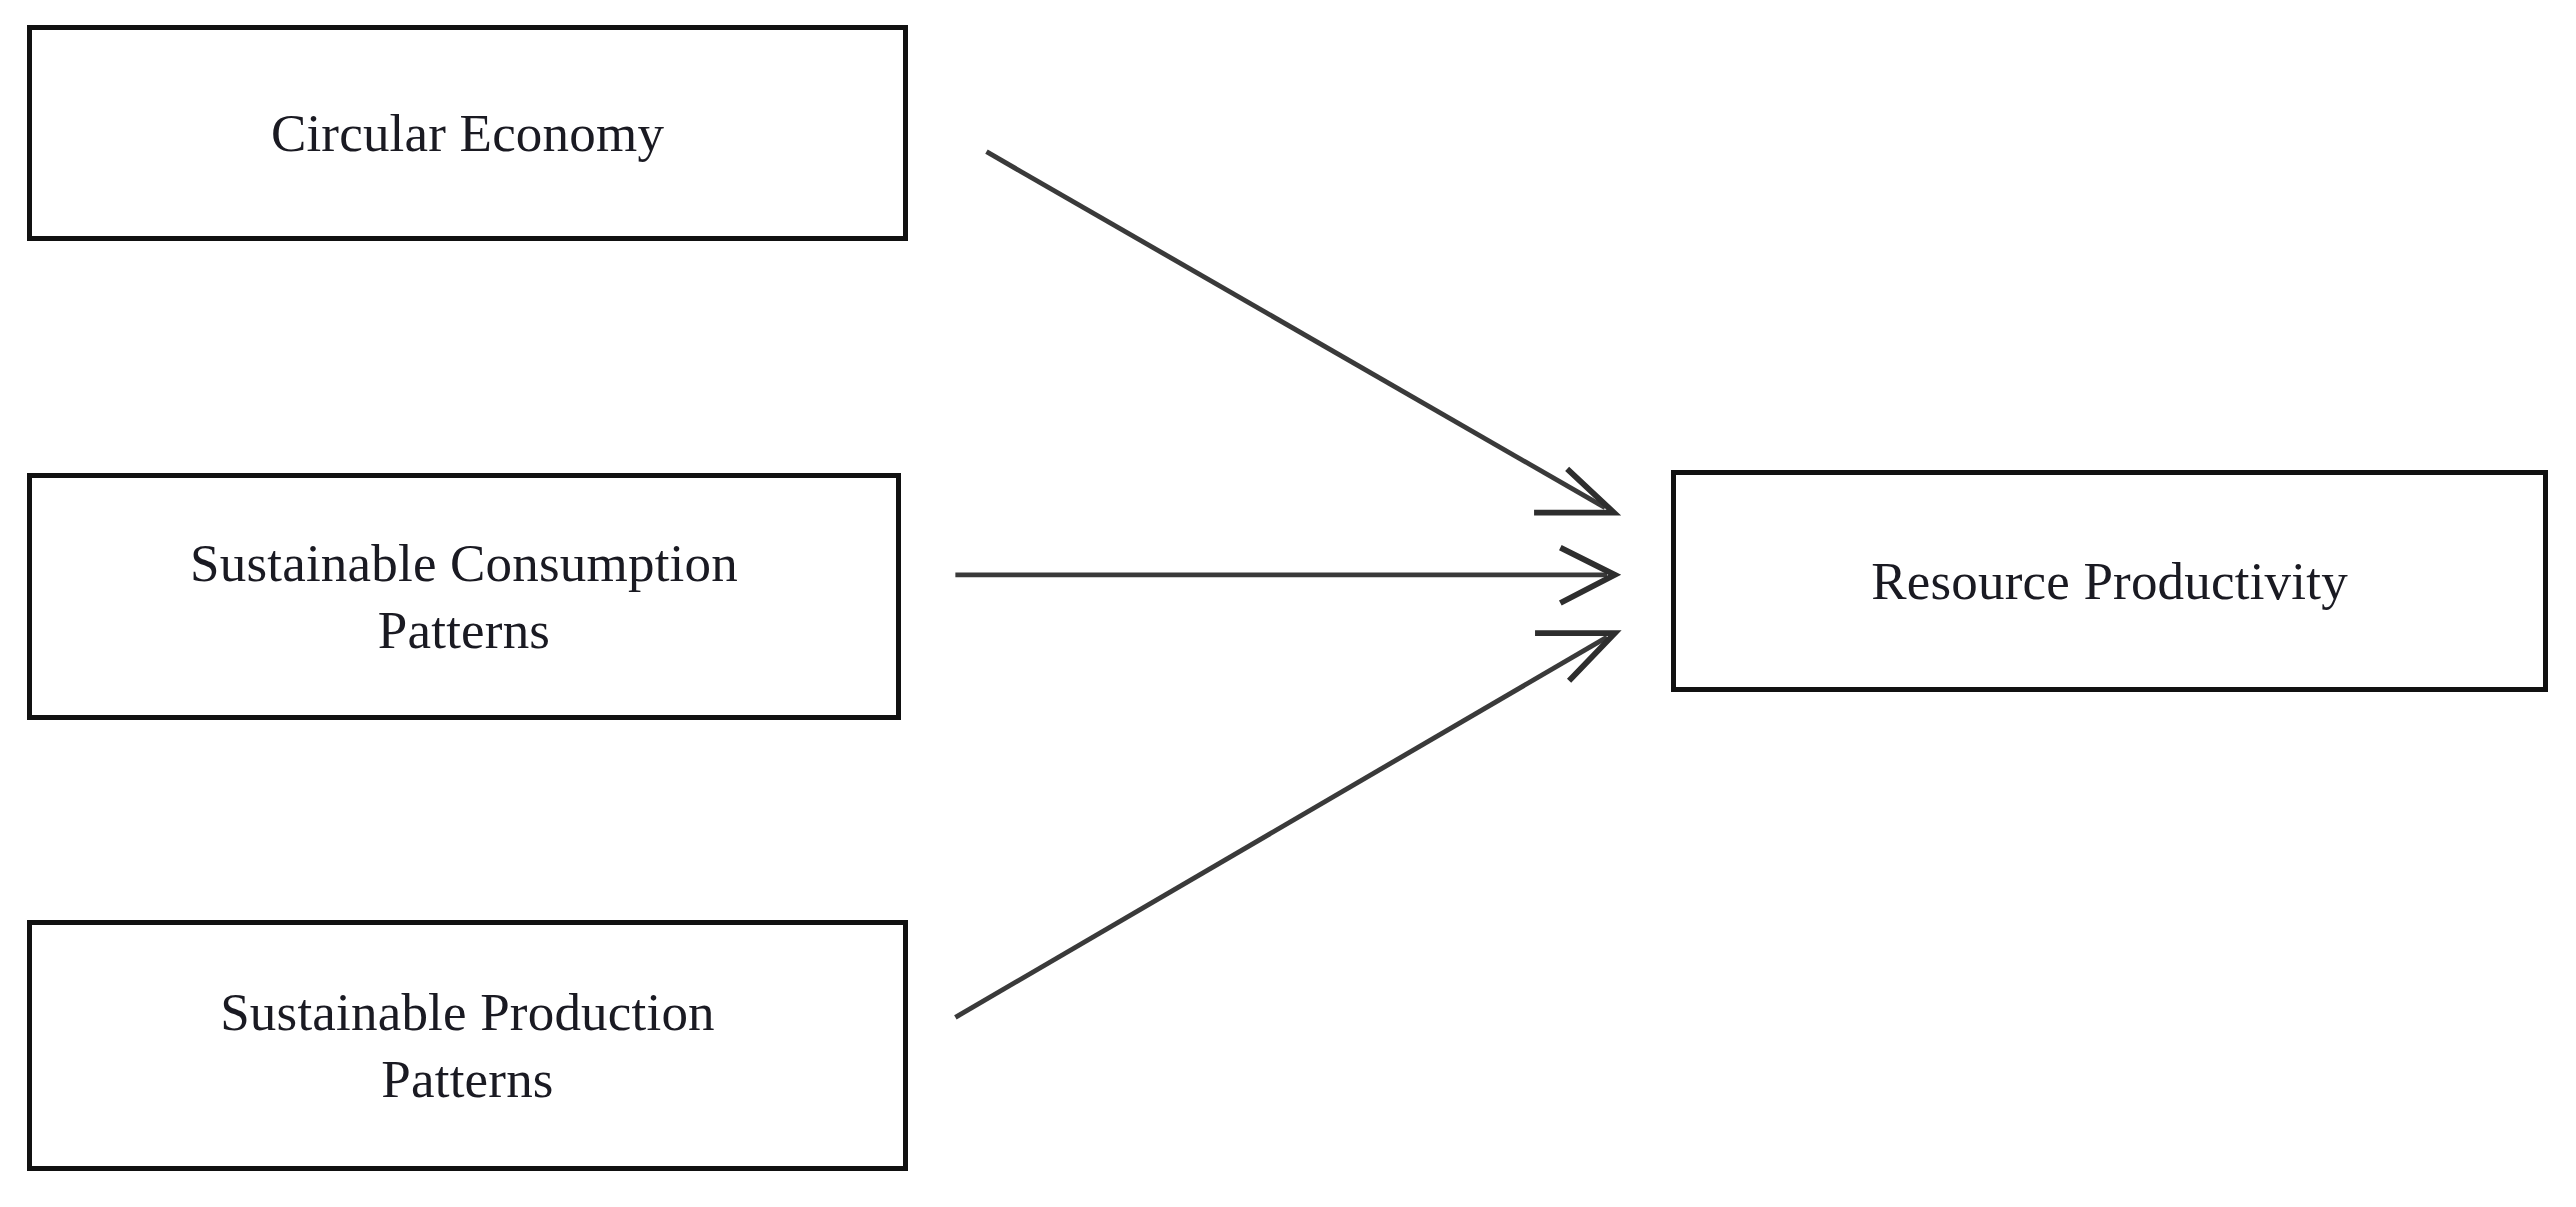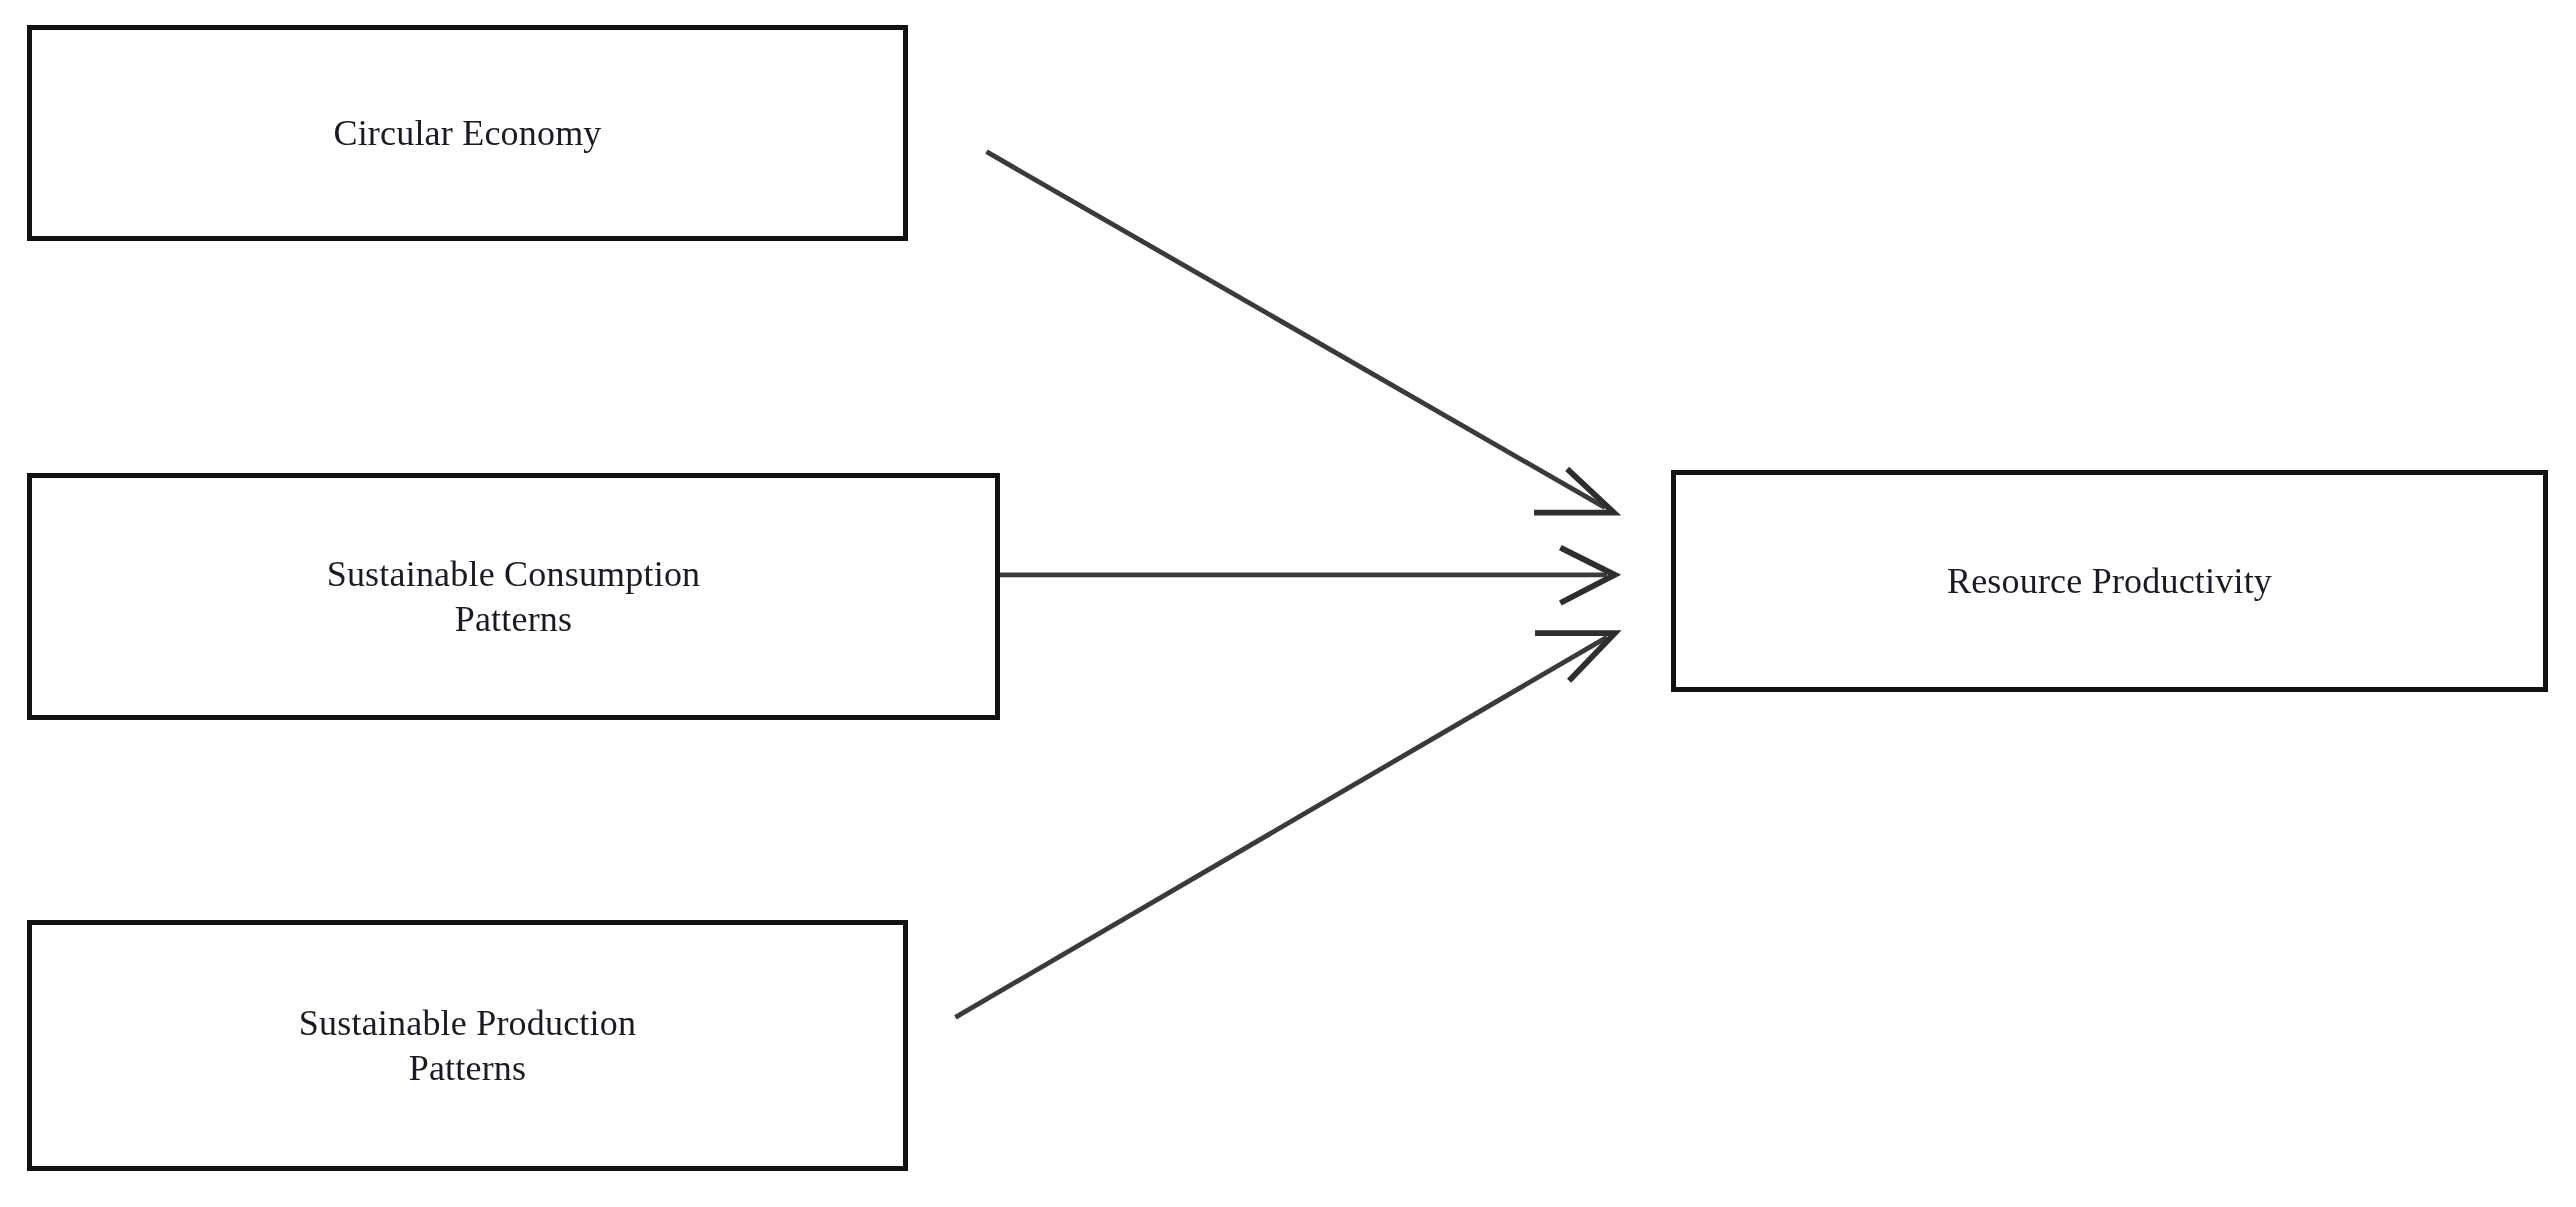--- a/index.html
+++ b/index.html
@@ -23,36 +23,36 @@
     background: #ffffff;
     border: 5.8px solid #111111;
     display: flex;
     align-items: center;
     justify-content: center;
     text-align: center;
   }
   .node-label {
     font-family: "Liberation Serif", "DejaVu Serif", serif;
     color: #1a1a22;
-    font-size: 36px;
+    font-size: 53px;
     line-height: 1.25;
     letter-spacing: 0.2px;
     white-space: pre-line;
     padding: 0 17.5px;
   }
   #node-circular-economy {
     left: 27px;
     top: 25px;
     width: 881px;
     height: 216px;
   }
   #node-sustainable-consumption {
     left: 27px;
     top: 473px;
-    width: 973px;
+    width: 874px;
     height: 247px;
   }
   #node-sustainable-production {
     left: 27px;
     top: 920px;
     width: 881px;
     height: 251px;
   }
   #node-resource-productivity {
     left: 1671px;

